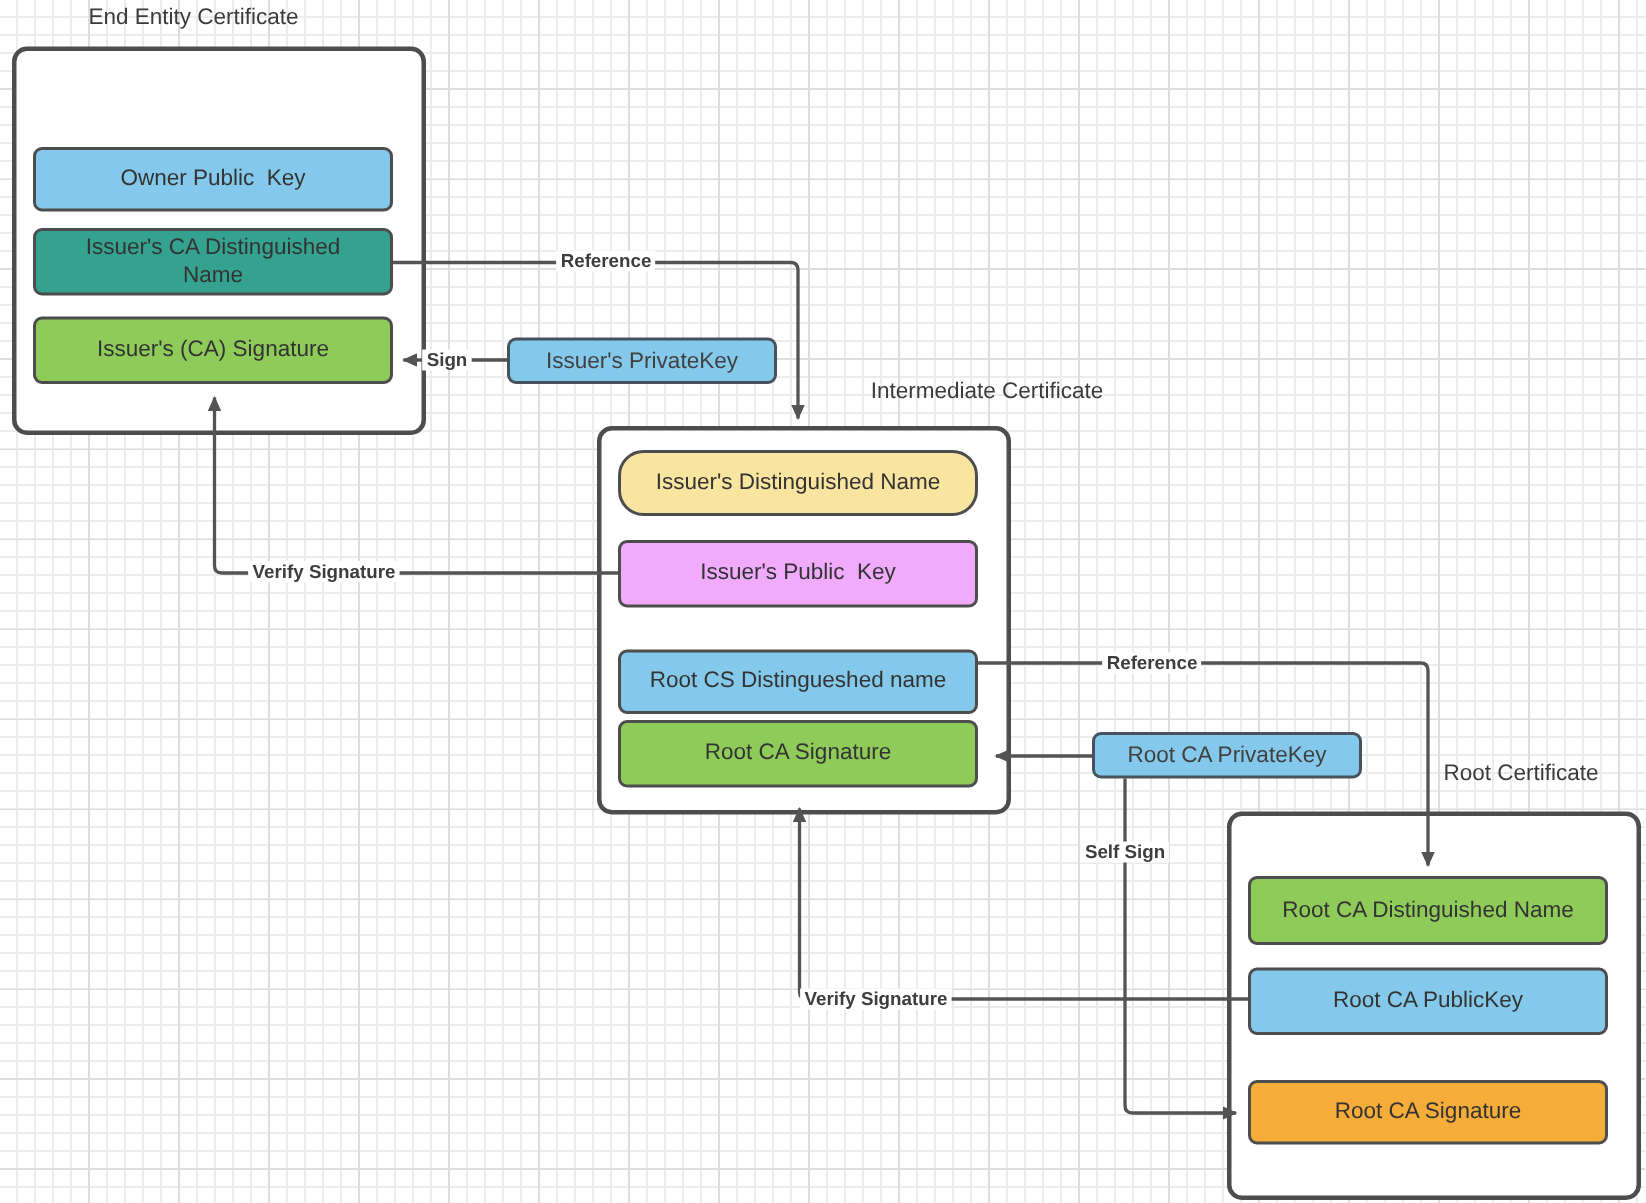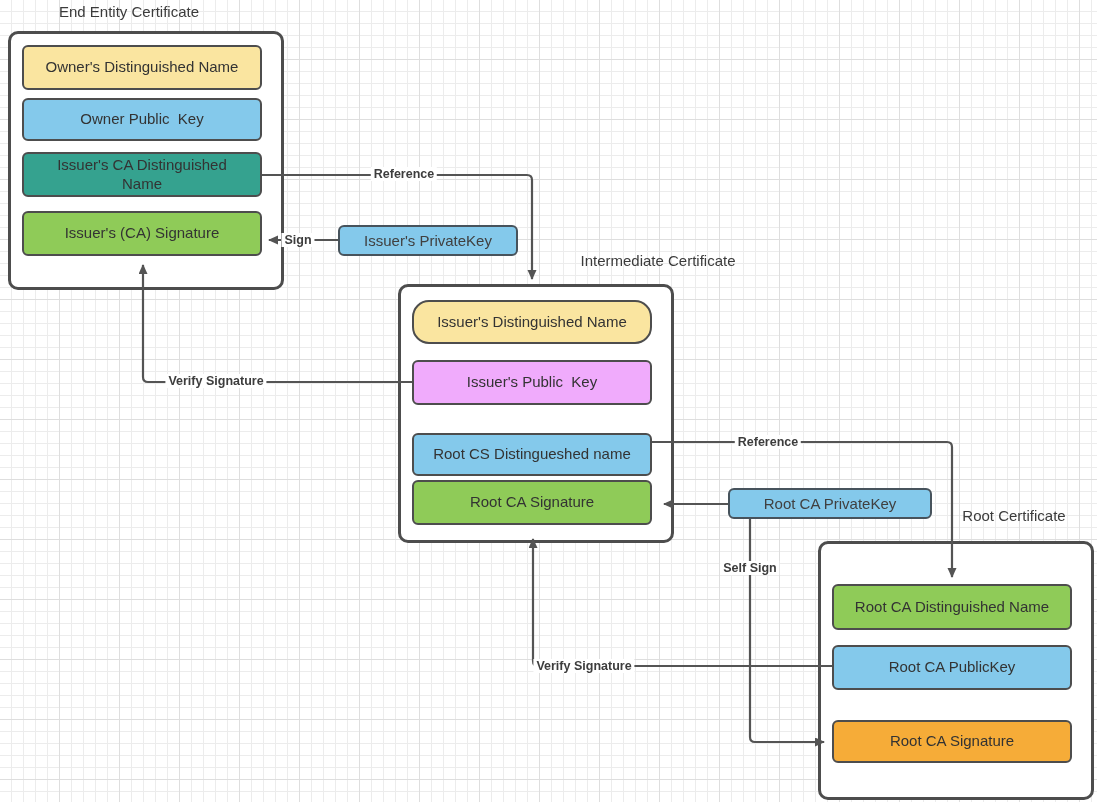--- a/index.html
+++ b/index.html
@@ -45,42 +45,41 @@
 </head>
 <body>
 
 <div class="stage">
 
   <div class="cert-title" style="left:129px; top:3px;">End Entity Certificate</div>
   <div class="cert-title" style="left:658px; top:252px;">Intermediate Certificate</div>
   <div class="cert-title" style="left:1014px; top:507px;">Root Certificate</div>
 
   <div class="cert" style="left:8px; top:31px; width:270px; height:253px;">
-    <div class="field" style="left: 11px; top: 11px; width: 240px; height: 45px; background-color: rgb(250, 229, 160);">Owner's Distinguished Name</div>
     <div class="field" style="left: 11px; top: 64px; width: 240px; height: 43px; background-color: rgb(132, 201, 235);">Owner Public  Key</div>
     <div class="field" style="left: 11px; top: 118px; width: 240px; height: 45px; background-color: rgb(53, 162, 143);">Issuer's CA Distinguished
 Name</div>
     <div class="field" style="left: 11px; top: 177px; width: 240px; height: 45px; background-color: rgb(143, 203, 88);">Issuer's (CA) Signature</div>
   </div>
 
   <div class="cert" style="left:398px; top:284px; width:270px; height:253px;">
     <div class="field" style="left: 11px; top: 13px; width: 240px; height: 44px; background-color: rgb(250, 229, 160); border-radius: 17px;">Issuer's Distinguished Name</div>
     <div class="field" style="left: 11px; top: 73px; width: 240px; height: 45px; background-color: #f0abfc;">Issuer's Public  Key</div>
     <div class="field" style="left: 11px; top: 134px; width: 240px; height: 43px; background-color: rgb(132, 201, 235); margin-top: 12px;">Root CS Distingueshed name</div>
     <div class="field" style="left: 11px; top: 193px; width: 240px; height: 45px; background-color: rgb(143, 203, 88);">Root CA Signature</div>
   </div>
 
   <div class="cert" style="left:818px; top:541px; width:270px; height:253px;">
     <div class="field" style="left: 11px; top: 40px; width: 240px; height: 46px; background-color: rgb(143, 203, 88);">Root CA Distinguished Name</div>
     <div class="field" style="left: 11px; top: 101px; width: 240px; height: 45px; background-color: rgb(132, 201, 235);">Root CA PublicKey</div>
     <div class="field" style="left: 11px; top: 176px; width: 240px; height: 43px; background-color: rgb(246, 172, 56);">Root CA Signature</div>
   </div>
 
   <div class="keybox" style="left: 338px; top: 225px; width: 180px; height: 31px; background-color: rgb(132, 201, 235);">Issuer's PrivateKey</div>
-  <div class="keybox" style="left: 728px; top: 488px; width: 204px; height: 31px; background-color: rgb(132, 201, 235);">Root CA PrivateKey</div>
+  <div class="keybox" style="left: 728px; top: 488px; width: 180px; height: 31px; background-color: rgb(132, 201, 235);">Root CA PrivateKey</div>
 
   <svg class="arrows" width="1097" height="802" viewBox="0 0 1097 802">
     <defs>
       <marker id="ah" markerWidth="11" markerHeight="10" refX="9" refY="4.5" orient="auto" markerUnits="userSpaceOnUse">
         <path d="M0,0 L10,4.5 L0,9 z" fill="#545454"></path>
       </marker>
     </defs>
     <path class="edge" d="M262,175 L527,175 Q532,175 532,180 L532,279" marker-end="url(#ah)" stroke="#545454"></path>
     <path class="edge" d="M338,240 L269,240" marker-end="url(#ah)" stroke="#545454"></path>
     <path class="edge" d="M412,382 L148,382 Q143,382 143,377 L143,265" marker-end="url(#ah)" stroke="#545454"></path>

